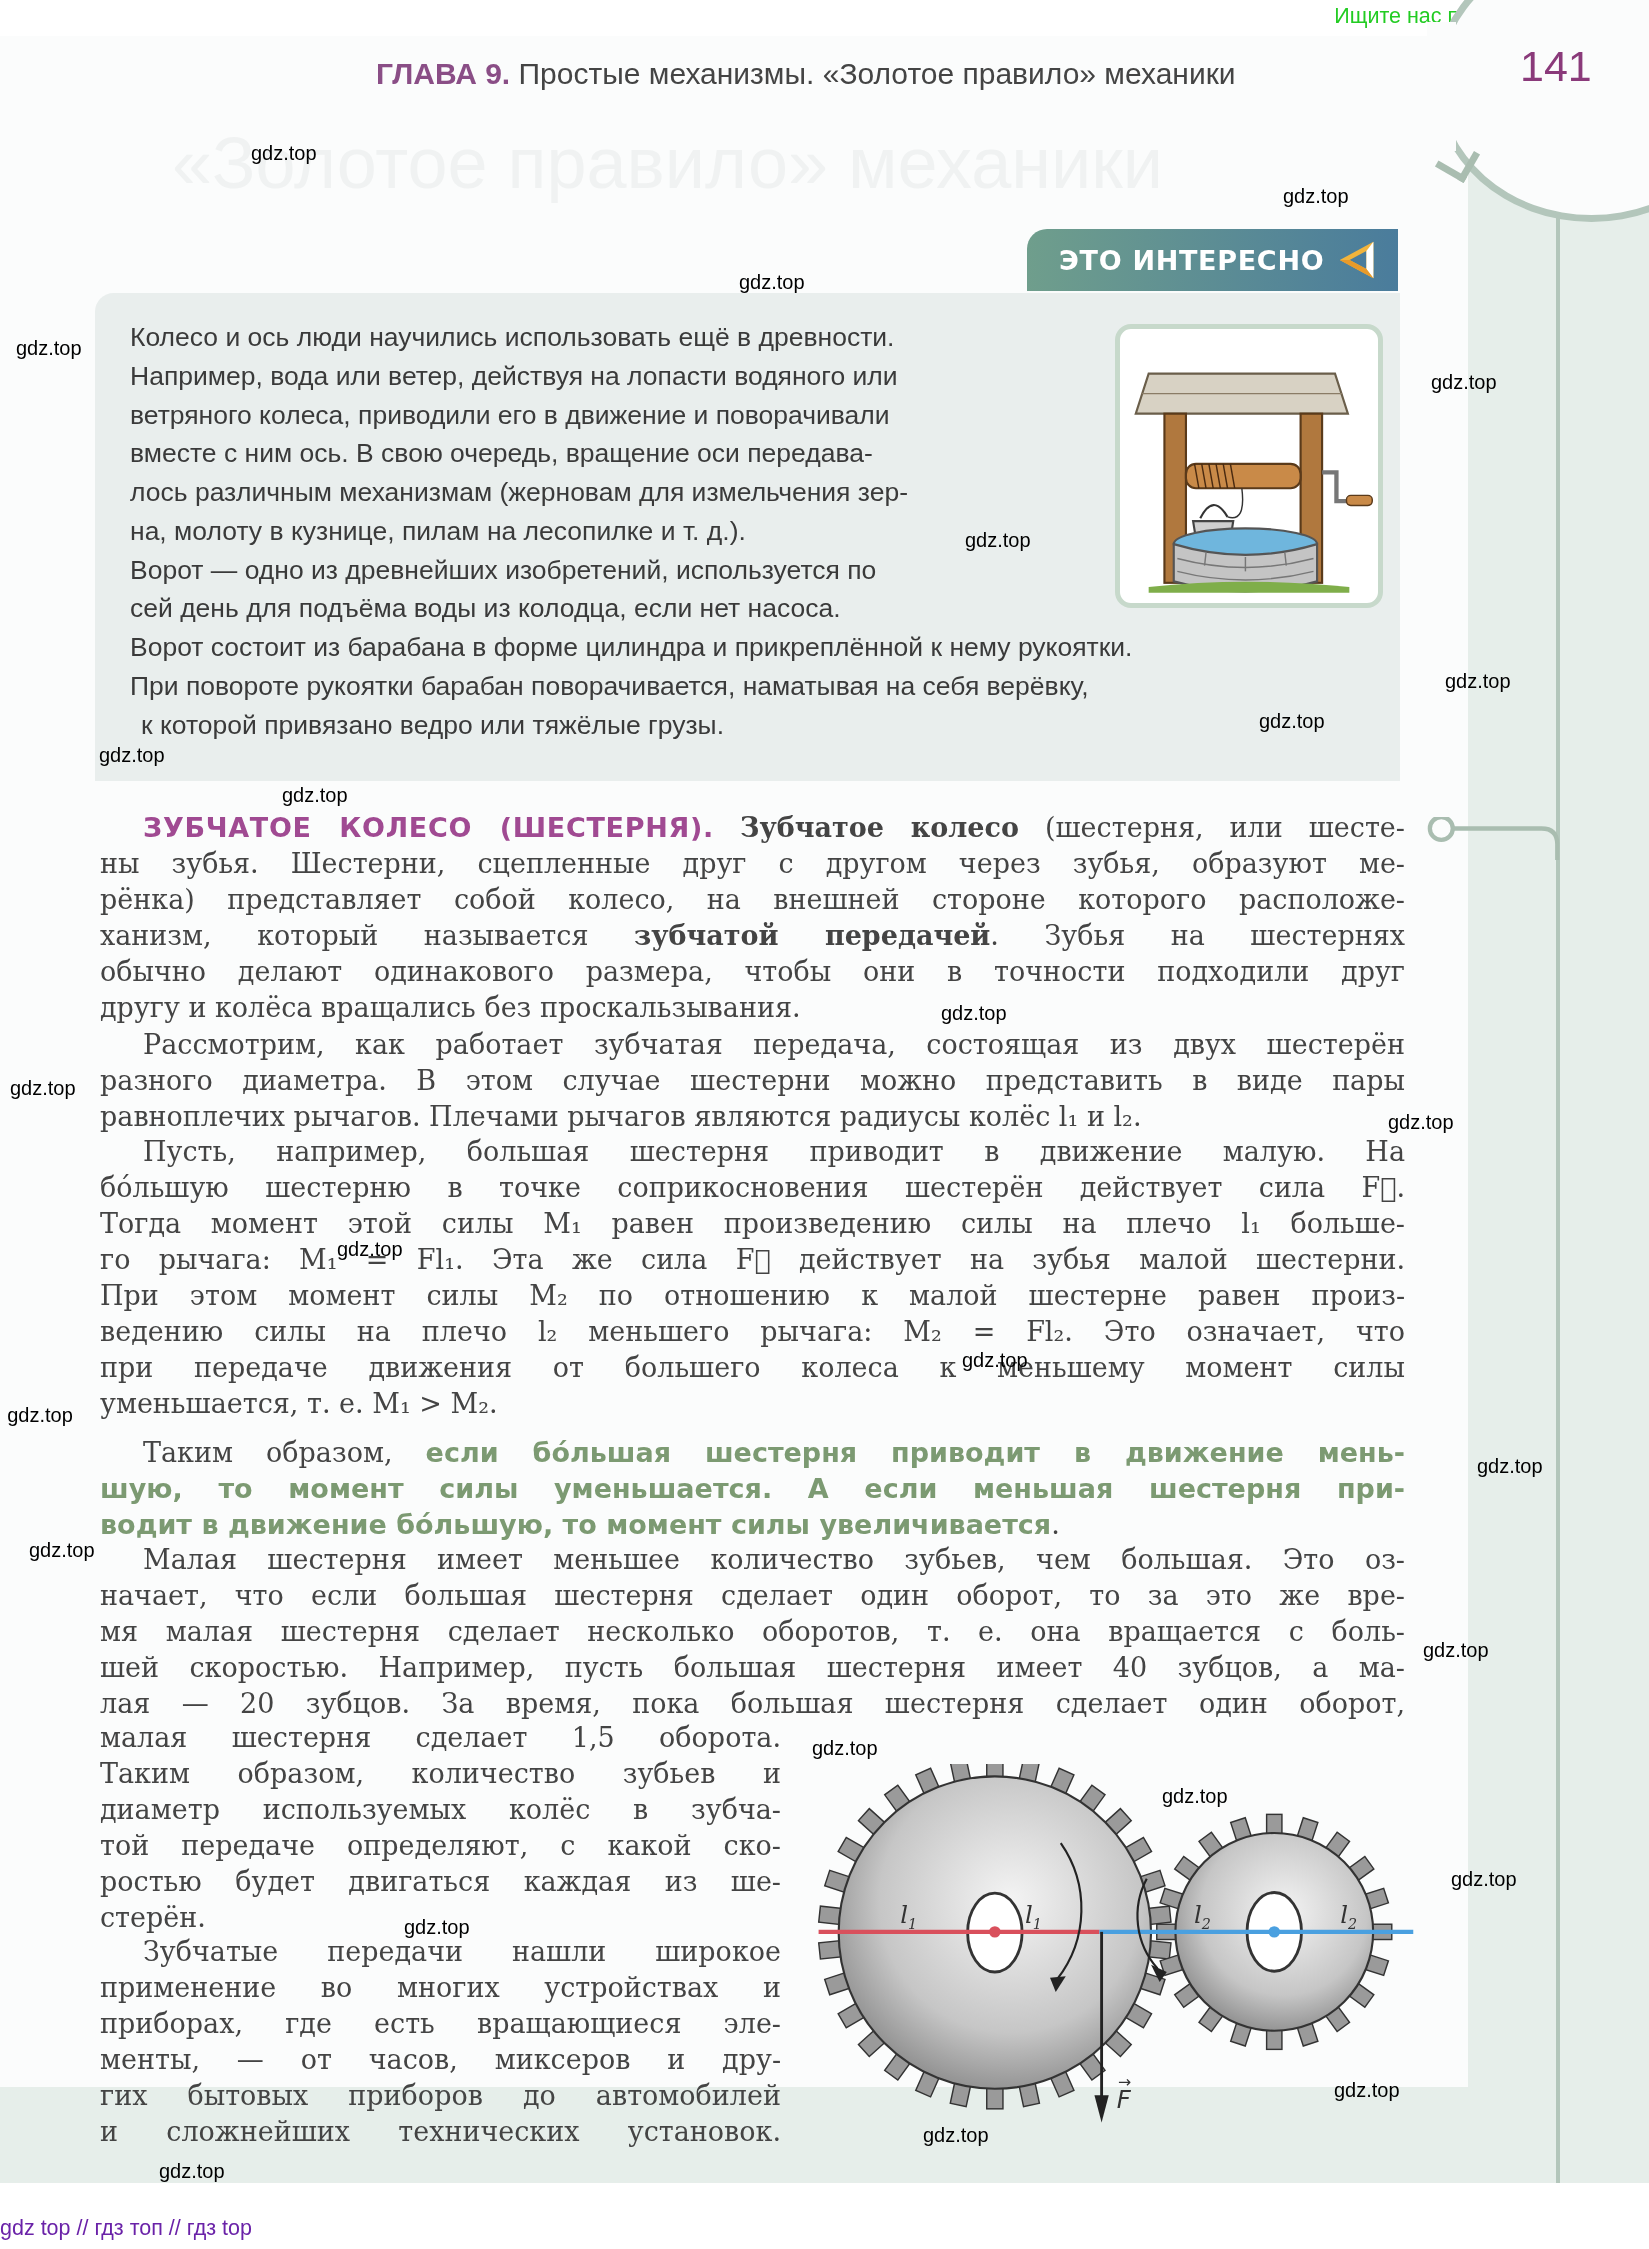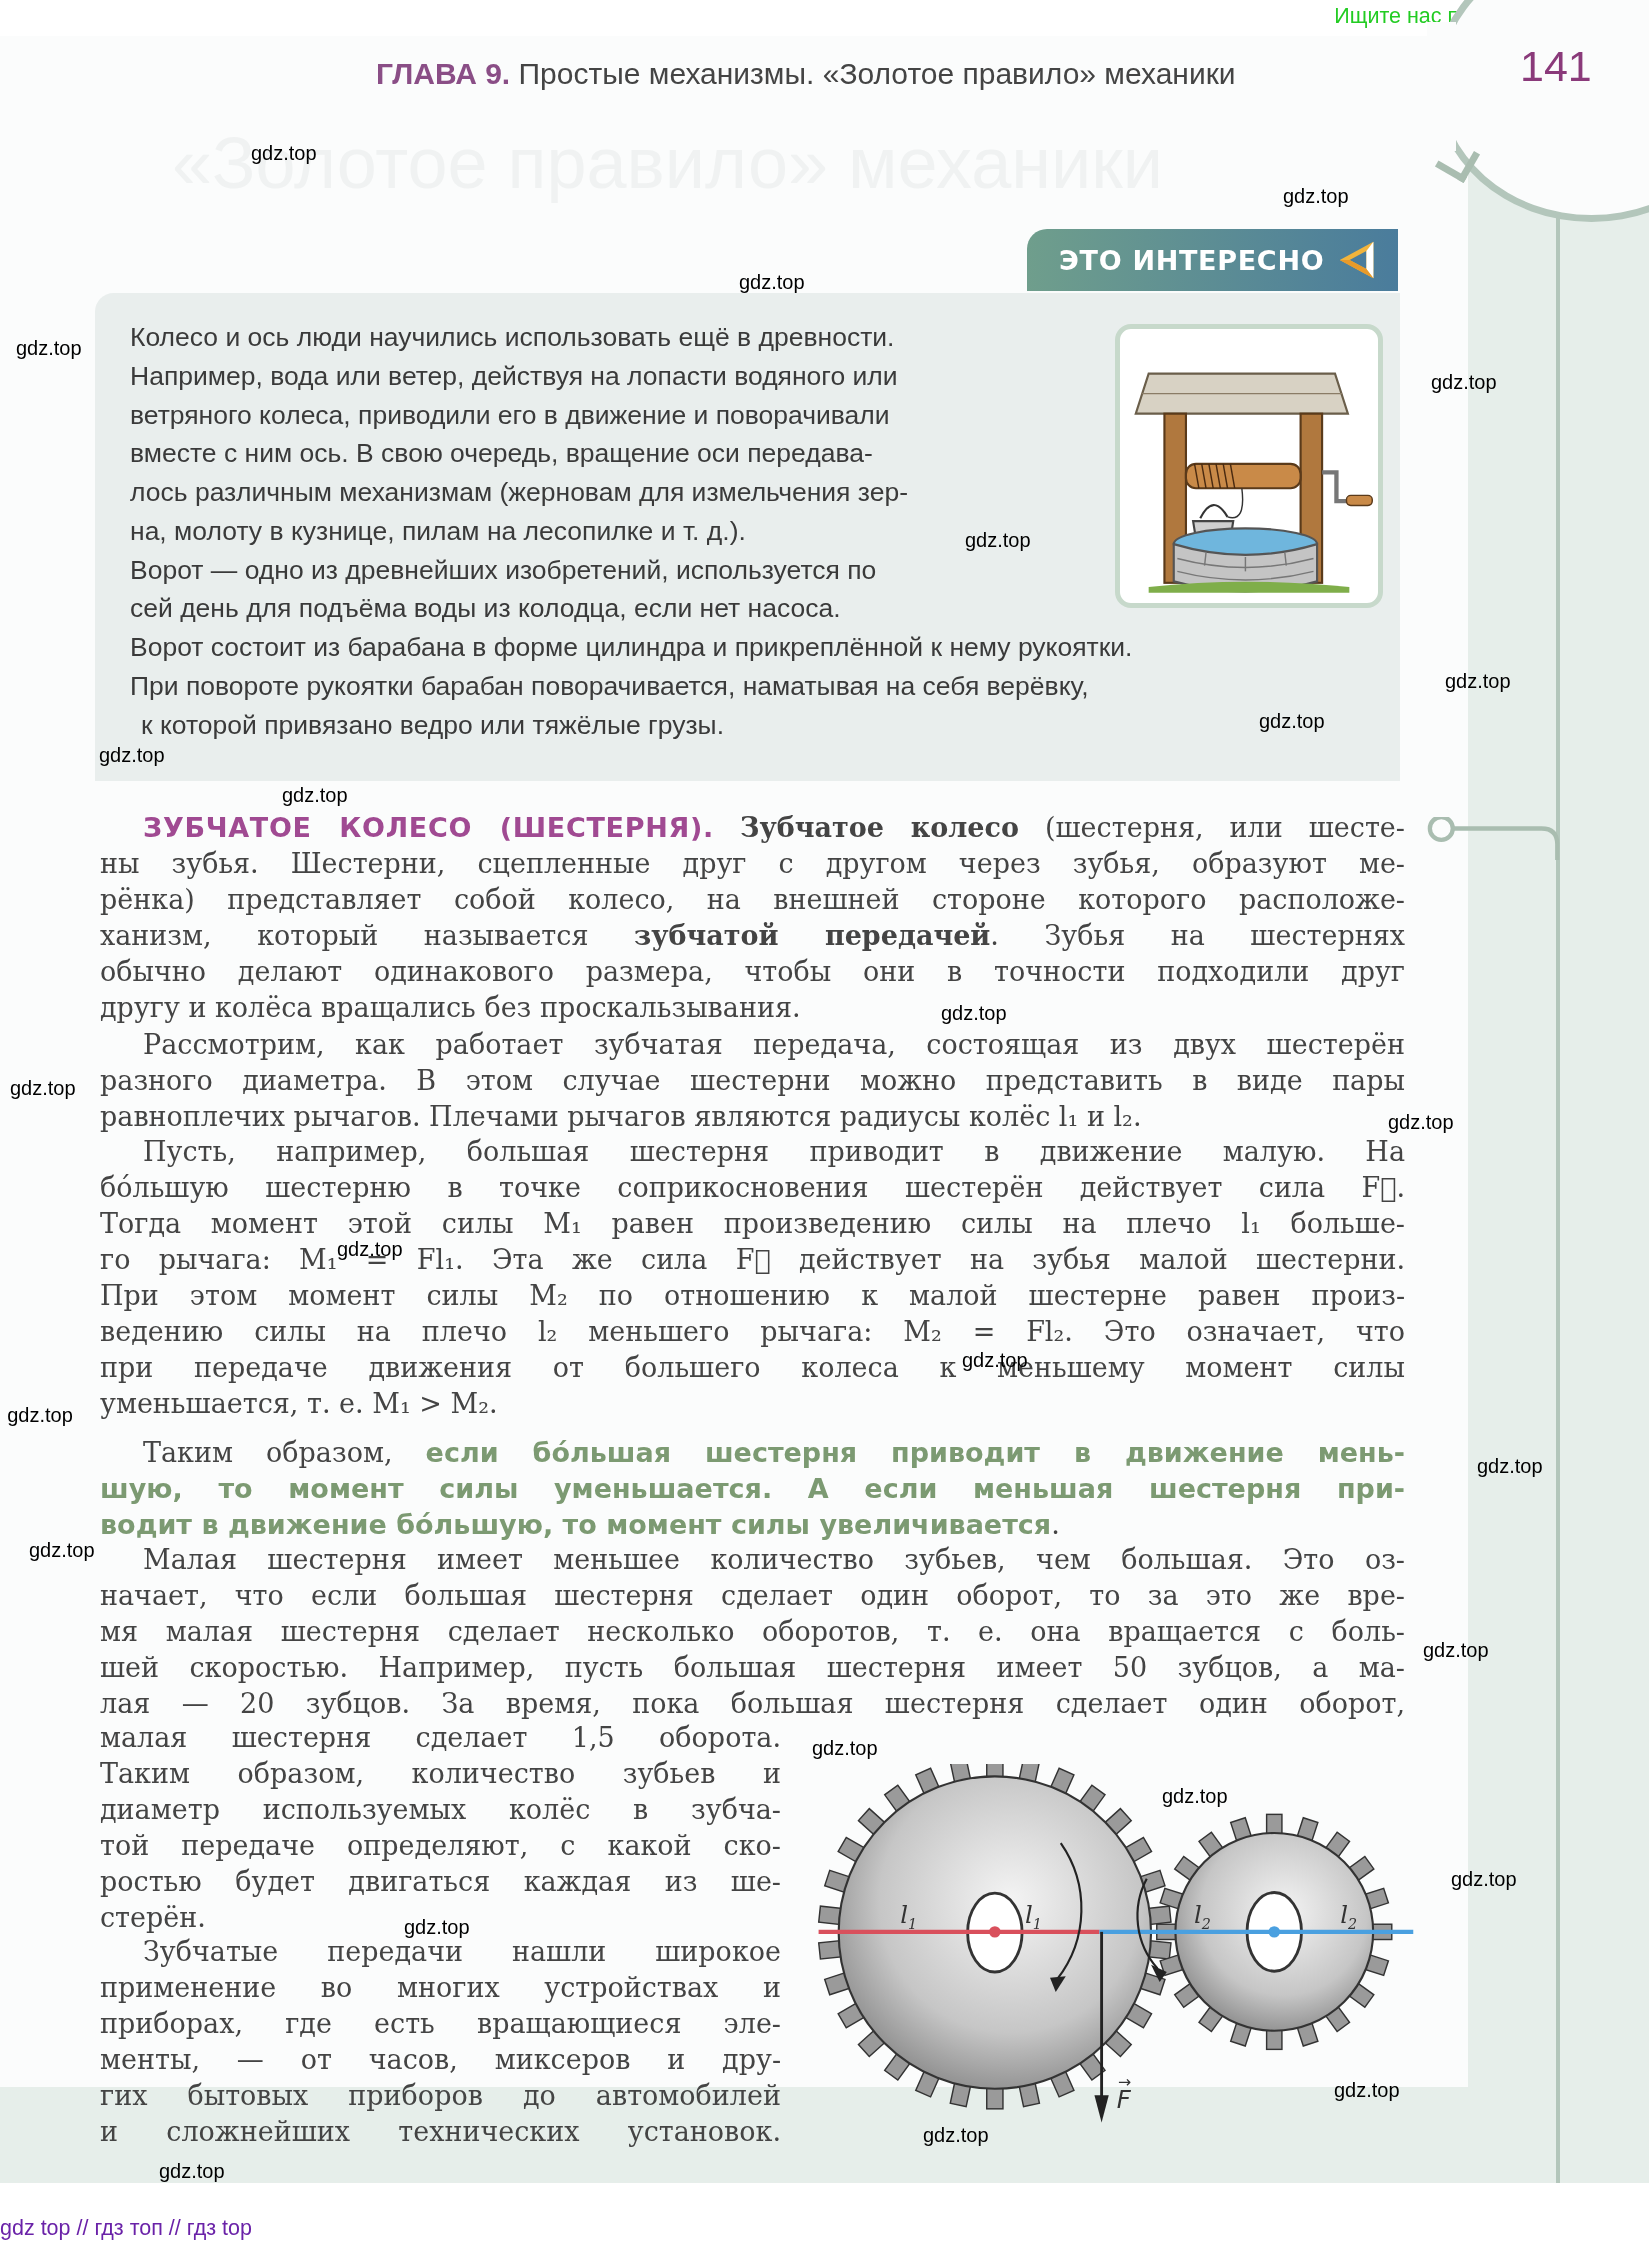--- a/index.html
+++ b/index.html
@@ -155,21 +155,21 @@
 <div class="main-text" style="top:1435px;">
   <span class="ln indent"><span>Таким образом, </span><span class="green">если бóльшая шестерня приводит в движение мень-</span></span>
   <span class="ln green">шую, то момент силы уменьшается. А если меньшая шестерня при-</span>
   <span class="ln last"><span class="green">водит в движение бóльшую, то момент силы увеличивается</span><span>.</span></span>
 </div>
 
 <div class="main-text" style="top:1542px;">
   <span class="ln indent">Малая шестерня имеет меньшее количество зубьев, чем большая. Это оз-</span>
   <span class="ln">начает, что если большая шестерня сделает один оборот, то за это же вре-</span>
   <span class="ln">мя малая шестерня сделает несколько оборотов, т. е. она вращается с боль-</span>
-  <span class="ln">шей скоростью. Например, пусть большая шестерня имеет 50 зубцов, а ма-</span>
+  <span class="ln">шей скоростью. Например, пусть большая шестерня имеет 40 зубцов, а ма-</span>
   <span class="ln">лая — 20 зубцов. За время, пока большая шестерня сделает один оборот,</span>
 </div>
 
 <div class="col-text" style="top:1720px;">
   <span class="ln">малая шестерня сделает 1,5 оборота.</span>
   <span class="ln">Таким образом, количество зубьев и</span>
   <span class="ln">диаметр используемых колёс в зубча-</span>
   <span class="ln">той передаче определяют, с какой ско-</span>
   <span class="ln">ростью будет двигаться каждая из ше-</span>
   <span class="ln last">стерён.</span>

